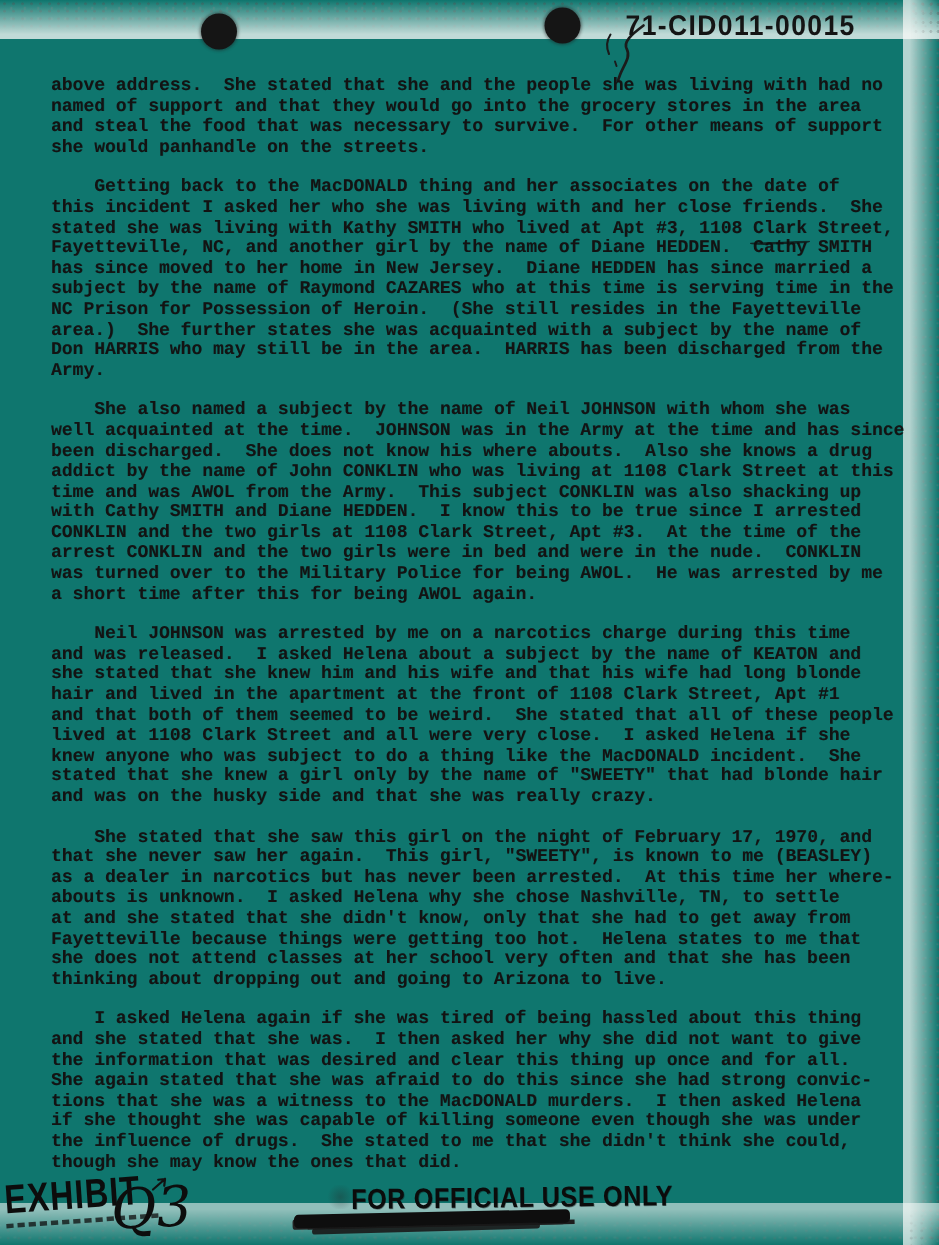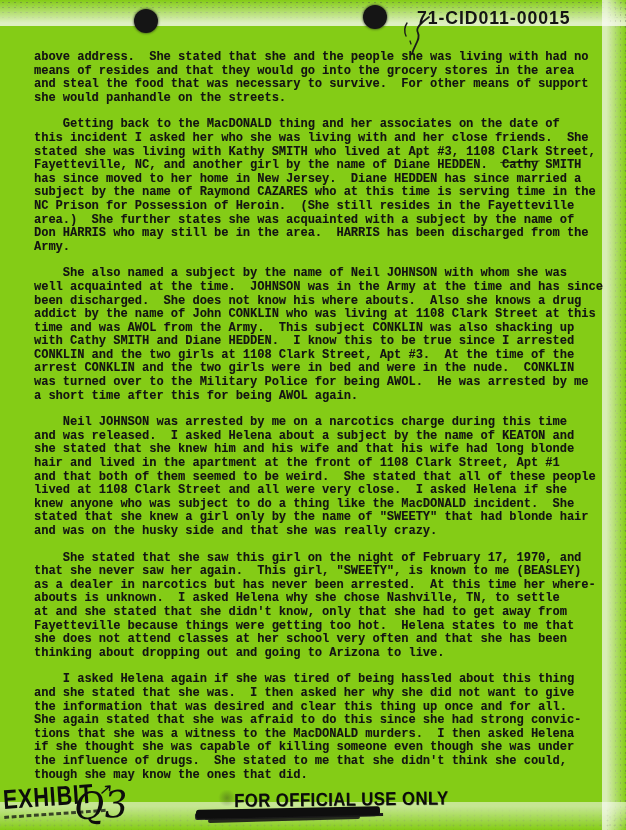--- a/index.html
+++ b/index.html
@@ -5,21 +5,21 @@
   * { box-sizing: border-box; }
   html, body { margin: 0; padding: 0; }
   body {
     width: 626px; height: 830px;
     background: #e9e9e7;
     font-family: "Liberation Mono", monospace;
   }
   .page {
     position: relative;
     width: 626px; height: 830px;
-    background: #84cc16;
+    background: #0f766e;
     overflow: hidden;
   }
 
   
   .noise {
     position: absolute;
     pointer-events: none;
   }
   .noise-top {
     left: 0; top: 0; width: 626px; height: 26px;
@@ -191,21 +191,21 @@
   <svg class="pen-marks" width="52" height="52" viewBox="0 0 52 52">
     <path d="M 39 3 C 31 9, 25 14, 28 19 C 31 25, 24 31, 22 40" fill="none" stroke="#1b1b1b" stroke-width="1.8" stroke-linecap="round"></path>
     <path d="M 17 9 Q 13 15 16 22" fill="none" stroke="#1b1b1b" stroke-width="1.4" stroke-linecap="round"></path>
     <path d="M 20 27 l 1 3" fill="none" stroke="#1b1b1b" stroke-width="1.3" stroke-linecap="round"></path>
   </svg>
 
   <div class="doc-number">71-CID011-00015</div>
 
   <div class="doc-body">
     <p>above address.  She stated that she and the people she was living with had no
-means of resides and that they would go into the grocery stores in the area
+named of support and that they would go into the grocery stores in the area
 and steal the food that was necessary to survive.  For other means of support
 she would panhandle on the streets.</p>
     <p>    Getting back to the MacDONALD thing and her associates on the date of
 this incident I asked her who she was living with and her close friends.  She
 stated she was living with Kathy SMITH who lived at Apt #3, 1108 Clark Street,
 Fayetteville, NC, and another girl by the name of Diane HEDDEN.  Cathy SMITH
 has since moved to her home in New Jersey.  Diane HEDDEN has since married a
 subject by the name of Raymond CAZARES who at this time is serving time in the
 NC Prison for Possession of Heroin.  (She still resides in the Fayetteville
 area.)  She further states she was acquainted with a subject by the name of

